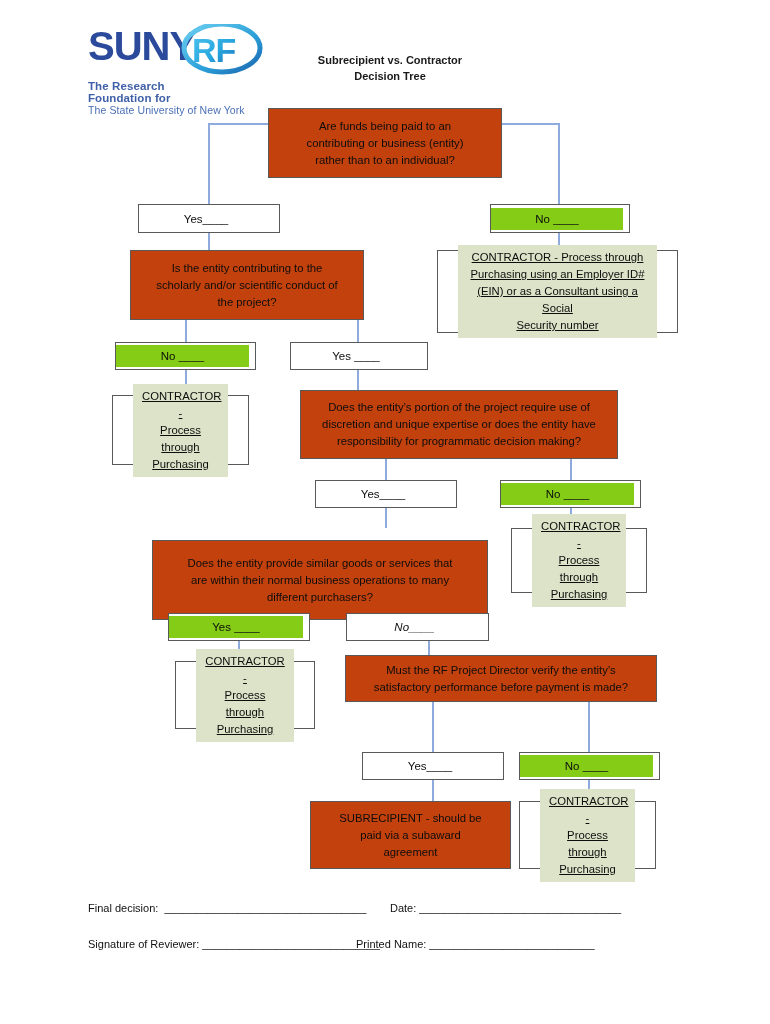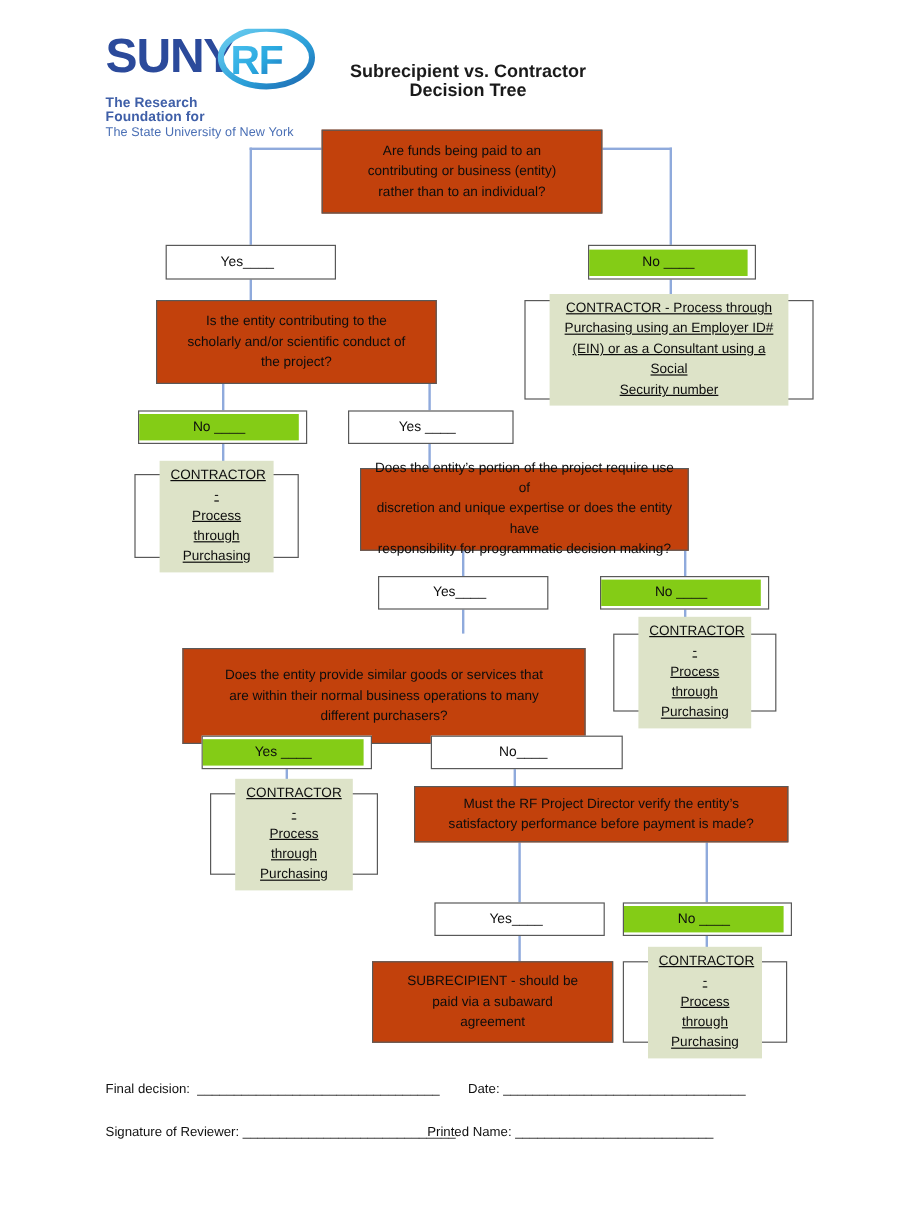--- a/index.html
+++ b/index.html
@@ -14,21 +14,21 @@
 
   
   .logo{position:absolute;left:88px;top:24px;width:195px;height:85px;}
   .logo svg{display:block;}
   .logo-line{font-size:11.5px;color:#3f5fa8;font-weight:bold;letter-spacing:.1px;}
   .logo-sub{font-size:10.5px;color:#4a6fb5;letter-spacing:.1px;}
 
   
   .title{
     position:absolute;left:280px;top:52px;width:220px;
-    text-align:center;font-size:15px;font-weight:bold;line-height:16px;
+    text-align:center;font-size:11px;font-weight:bold;line-height:16px;
     color:#1a1a1a;
   }
 
   
   .node{
     position:absolute;box-sizing:border-box;
     border:1.4px solid #595959;
     background:#c2410c;
     font-size:11.3px;line-height:17px;
     color:#0d0d0d;
@@ -179,21 +179,21 @@
   </div>
 
   <div class="node thick ctr fill-green" style="left:112px;top:395px;width:137px;height:70px;">
     <div class="pad">
       <div>CONTRACTOR -</div>
       <div>Process through</div>
       <div>Purchasing</div>
     </div>
   </div>
 
-  <div class="node thick lft" style="left:300px;top:390px;width:274px;height:69px;">
+  <div class="node thick lft" style="left:300px;top:390px;width:318px;height:69px;">
     <div class="pad">
       <div>Does the entity’s portion of the project require use of</div>
       <div>discretion and unique expertise or does the entity have</div>
       <div>responsibility for programmatic decision making?</div>
     </div>
   </div>
 
   <div class="label-box" style="left:315px;top:480px;width:142px;height:28px;">
     <span class="band">Yes____</span>
   </div>
@@ -215,21 +215,21 @@
       <div>CONTRACTOR -</div>
       <div>Process through</div>
       <div>Purchasing</div>
     </div>
   </div>
 
   <div class="label-box green" style="left:168px;top:613px;width:142px;height:28px;">
     <span class="band">Yes ____</span>
   </div>
 
-  <div class="label-box" style="left:359px;top:613px;width:160px;height:28px;">
+  <div class="label-box" style="left:346px;top:613px;width:143px;height:28px;font-style:italic;">
     <span class="band">No____</span>
   </div>
 
   <div class="node thick ctr fill-green" style="left:175px;top:661px;width:140px;height:68px;">
     <div class="pad">
       <div>CONTRACTOR -</div>
       <div>Process through</div>
       <div>Purchasing</div>
     </div>
   </div>

